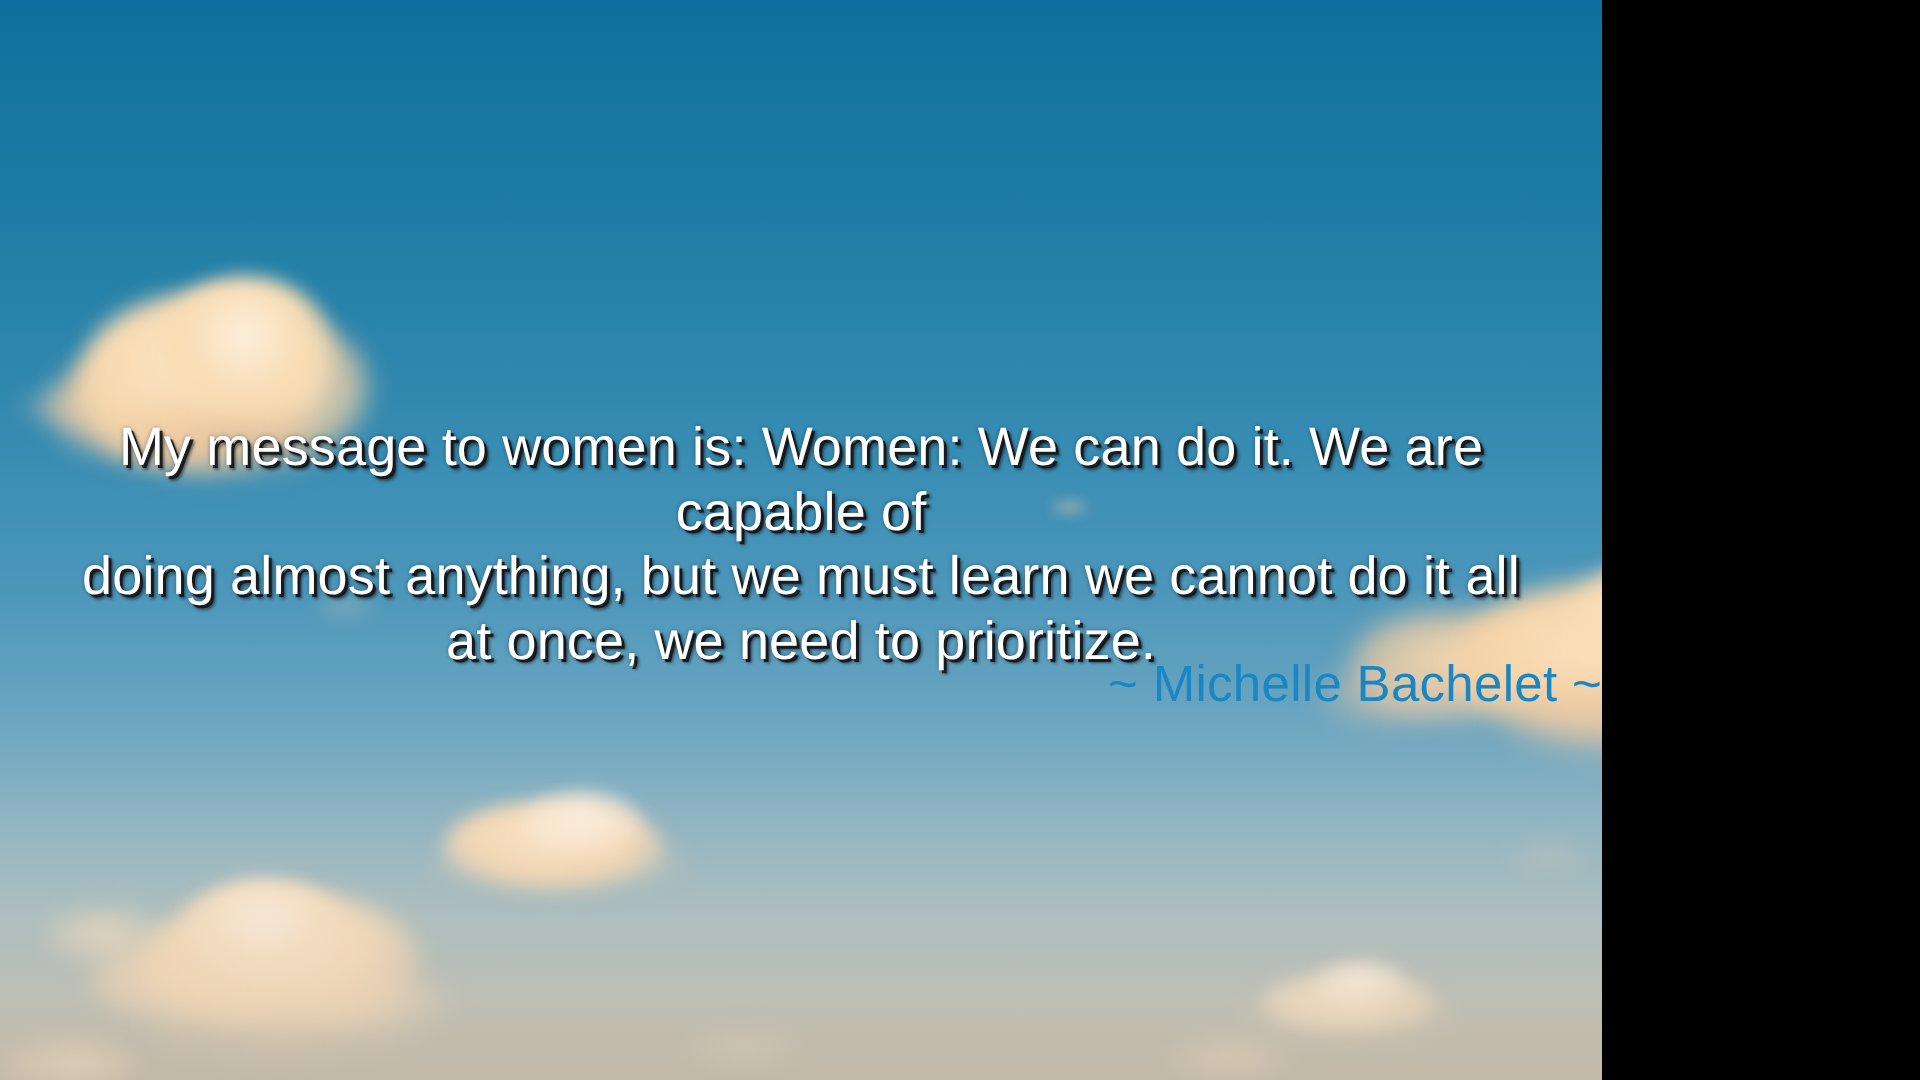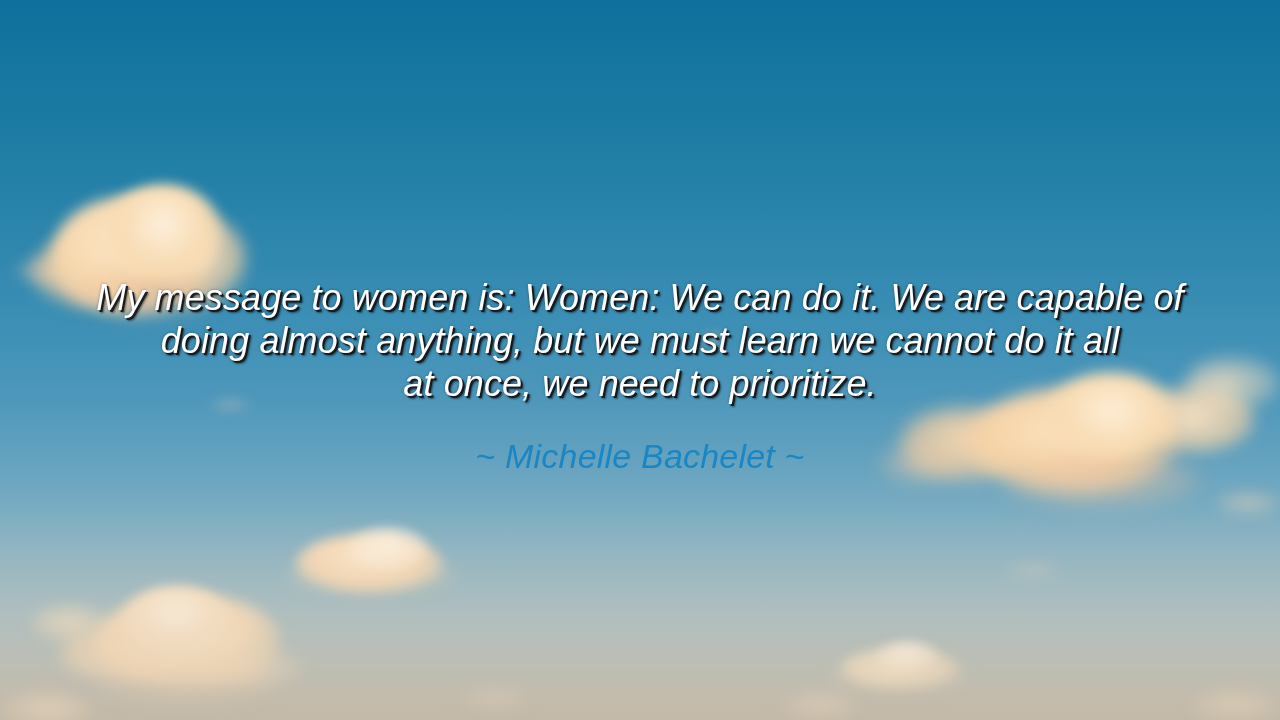--- a/index.html
+++ b/index.html
@@ -3,25 +3,24 @@
 <meta charset="utf-8">
 <title>Quote</title>
 <style>
   html, body {
     margin: 0;
     padding: 0;
     background: #000;
   }
   #stage {
     position: relative;
-    width: 1280px;
+    width: 1068px;
     height: 720px;
     overflow: hidden;
     font-family: "Liberation Sans", sans-serif;
-    font-style: italic;
   }
 
   
   .sky {
     position: absolute;
     inset: 0;
     background:
       linear-gradient(
         to bottom,
         #0f6f9c 0%,
@@ -192,21 +191,21 @@
       2px 2px 0 rgba(20,22,26,0.92),
       3px 3px 2px rgba(15,18,22,0.55),
       0 0 3px rgba(10,14,18,0.35);
     white-space: pre-line;
   }
   .attribution {
     position: absolute;
     left: 0;
     right: 0;
     top: 436px;
-    text-align: center;
+    text-align: right;
     margin: 0;
     color: #1a86c4;
     font-size: 34px;
     line-height: 40px;
     font-weight: 400;
     letter-spacing: 0.2px;
   }
 </style>
 </head>
 <body>

